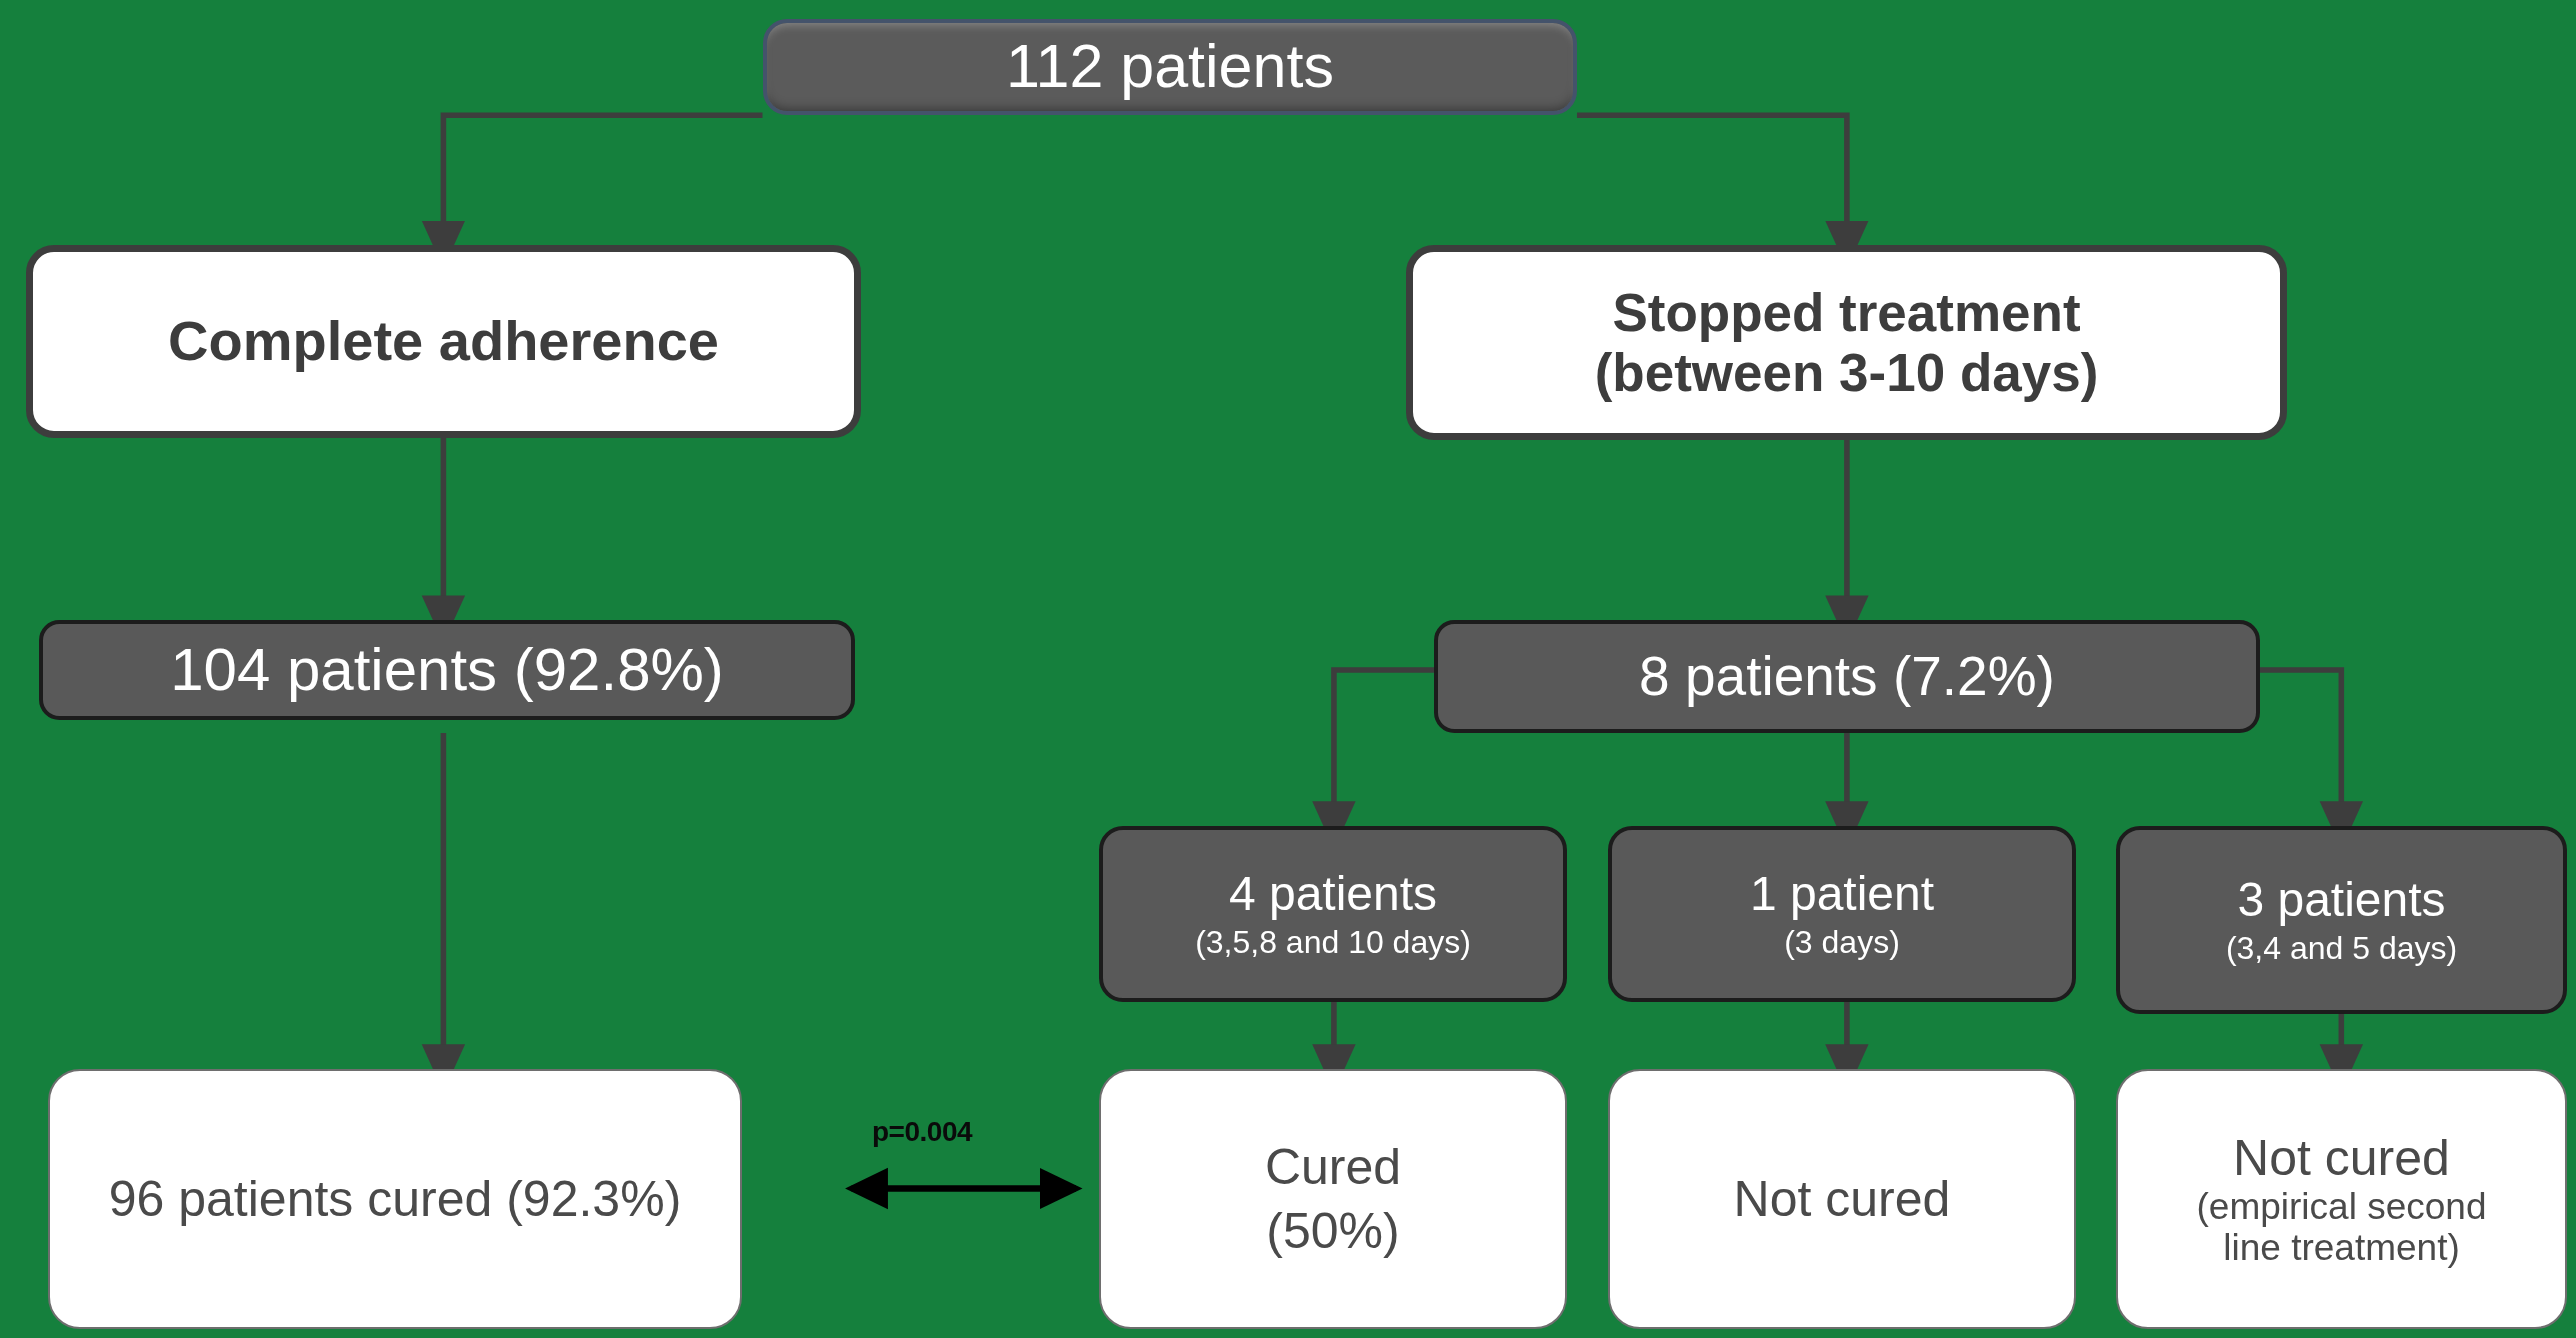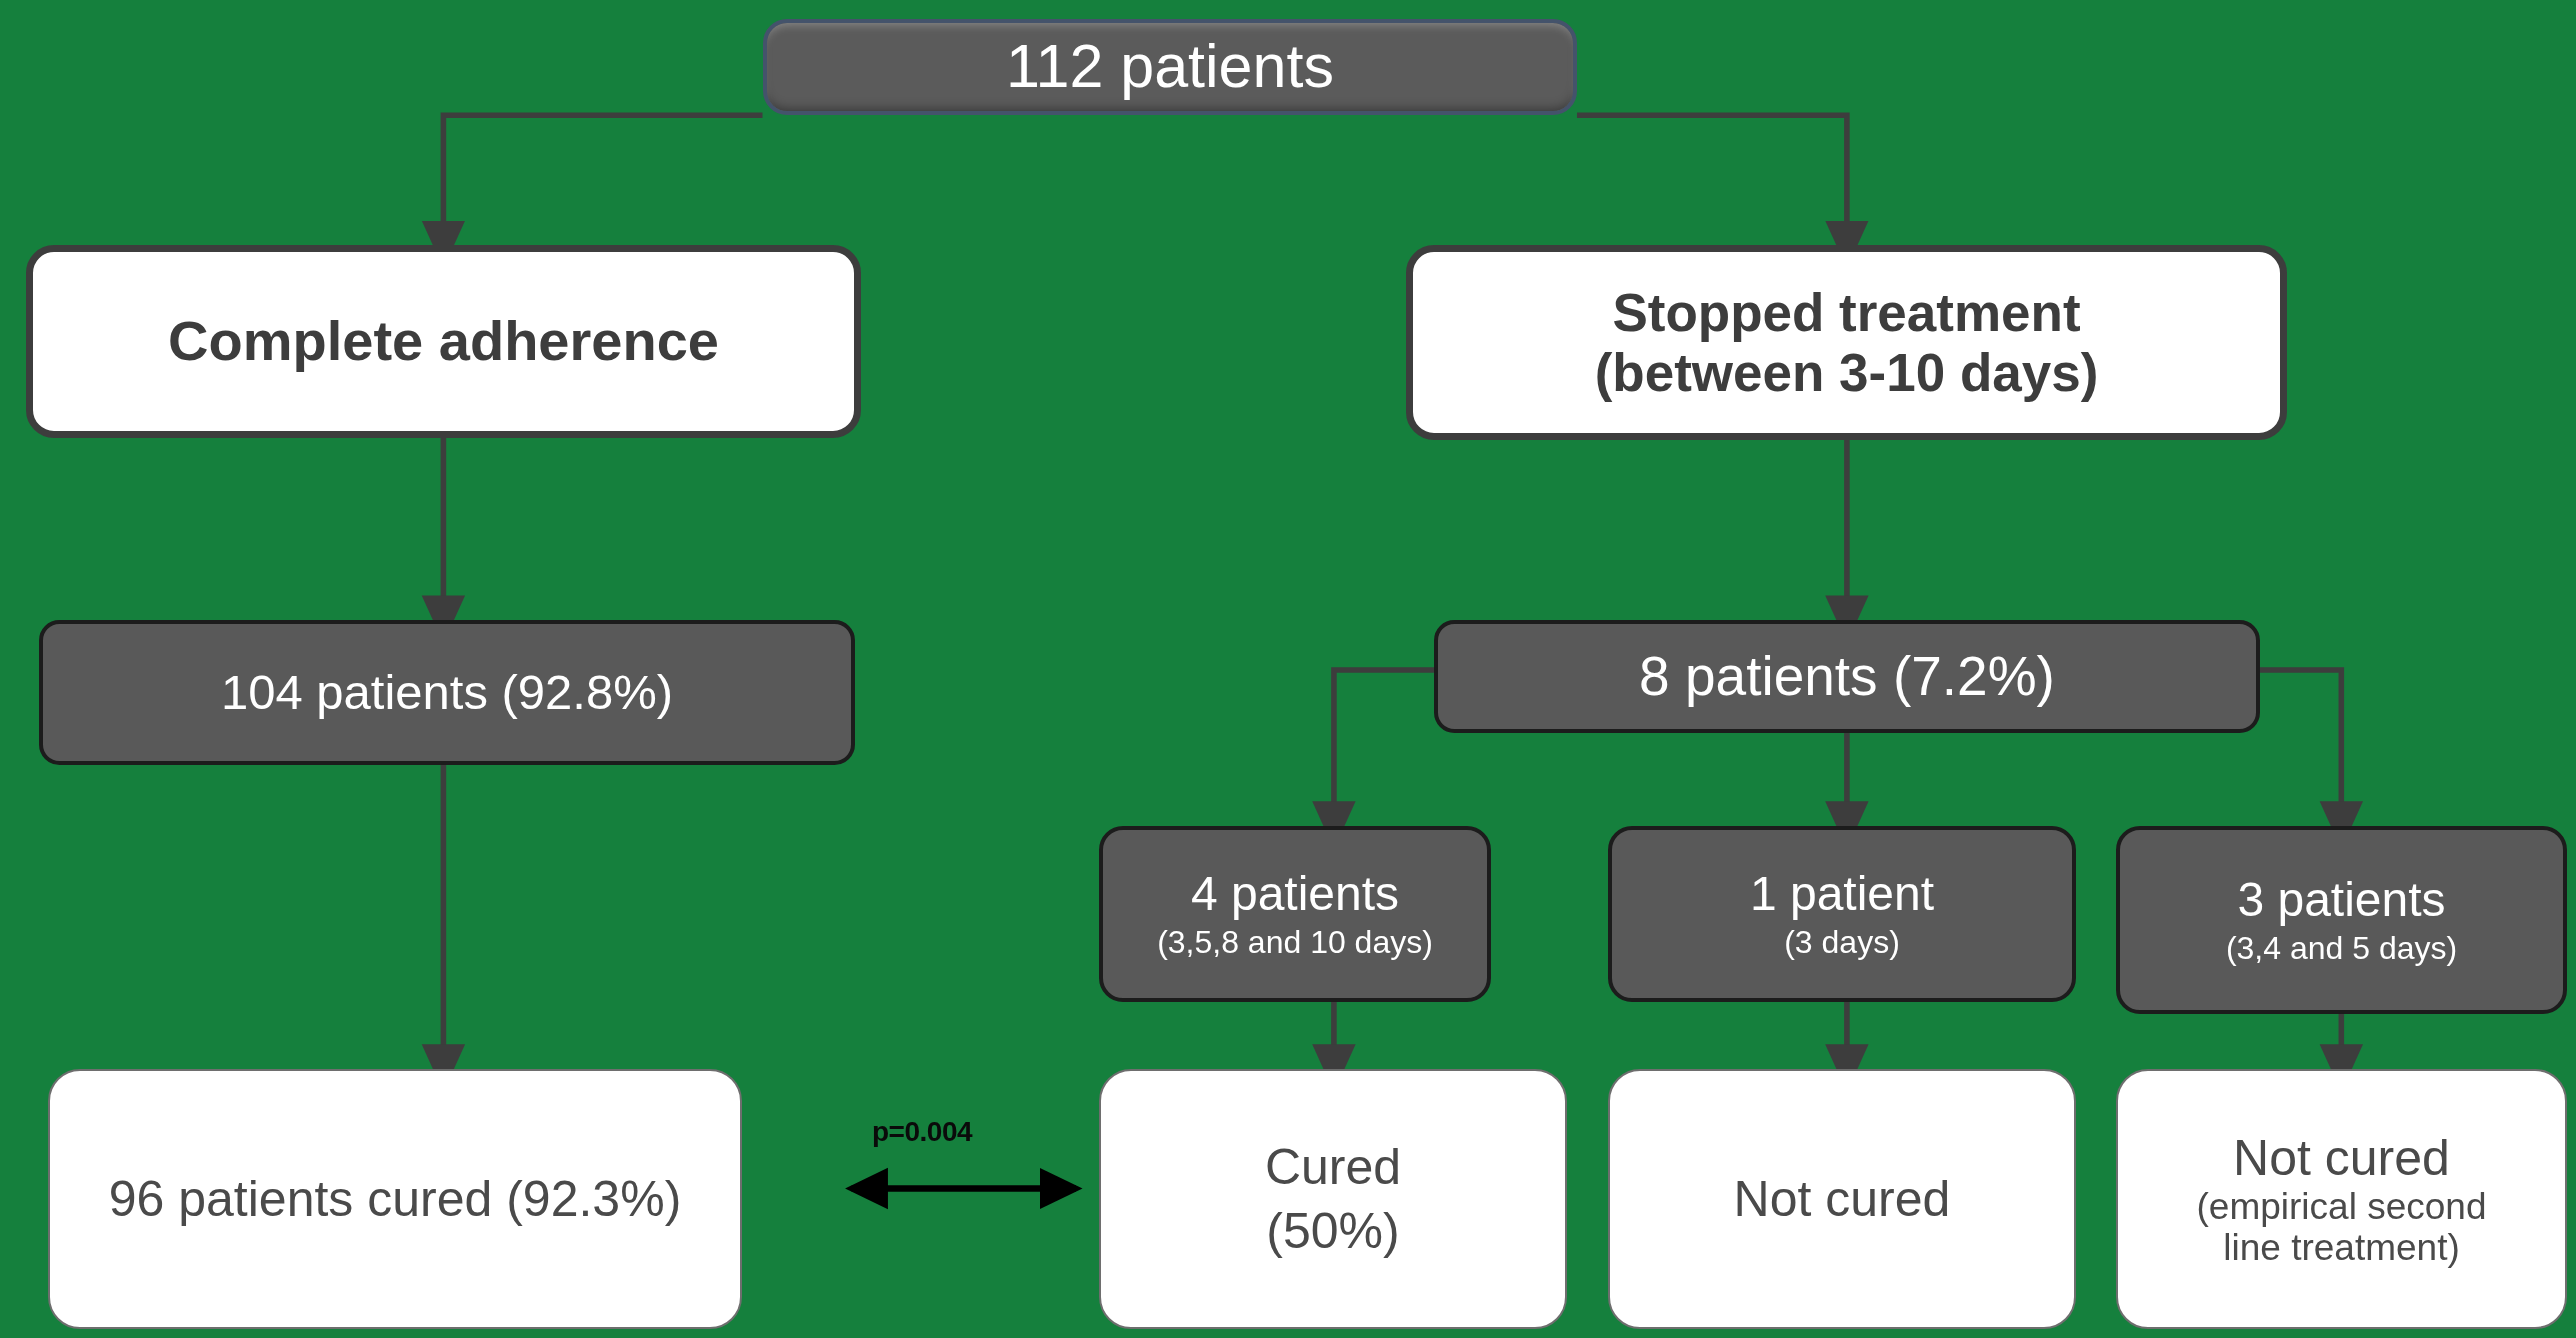--- a/index.html
+++ b/index.html
@@ -132,29 +132,29 @@
 
   <div class="node heavy" style="left:26px; top:245px; width:835px; height:193px; font-size:56px;">
     <span class="line-main">Complete adherence</span>
   </div>
 
   <div class="node heavy" style="left:1406px; top:245px; width:881px; height:195px; font-size:53px;">
     <span class="line-main">Stopped treatment</span>
     <span class="line-sub">(between 3-10 days)</span>
   </div>
 
-  <div class="node dark" style="left:39px; top:620px; width:816px; height:145px; font-size:49px;">
+  <div class="node dark" style="left:39px; top:620px; width:816px; height:100px; font-size:60px;">
     <span class="line-main">104 patients (92.8%)</span>
   </div>
 
   <div class="node dark" style="left:1434px; top:620px; width:826px; height:113px; font-size:55px;">
     <span class="line-main">8 patients (7.2%)</span>
   </div>
 
-  <div class="node dark small" style="left:1099px; top:826px; width:392px; height:176px; font-size:48px;">
+  <div class="node dark small" style="left:1099px; top:826px; width:468px; height:176px; font-size:48px;">
     <span class="line-main">4 patients</span>
     <span class="line-sub" style="font-size:32px; margin-top:4.6px;">(3,5,8 and 10 days)</span>
   </div>
 
   <div class="node dark small" style="left:1608px; top:826px; width:468px; height:176px; font-size:48px;">
     <span class="line-main">1 patient</span>
     <span class="line-sub" style="font-size:32px; margin-top:4.6px;">(3 days)</span>
   </div>
 
   <div class="node dark small" style="left:2116px; top:826px; width:451px; height:188px; font-size:48px;">

